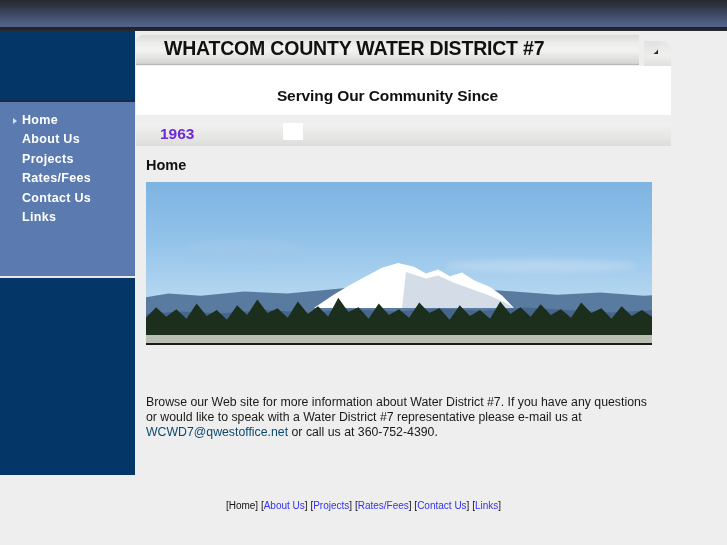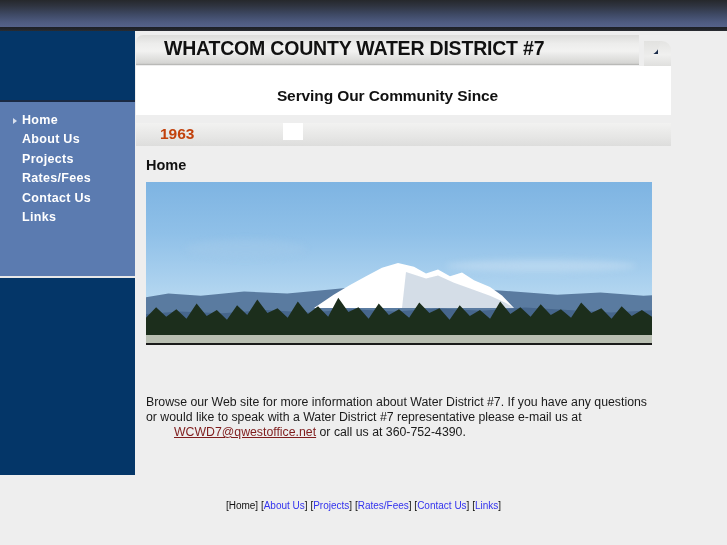--- a/index.html
+++ b/index.html
@@ -164,21 +164,21 @@
     position: absolute;
     left: 147px; top: 92px;
     width: 20px; height: 17px;
     background: #ffffff;
   }
   #year-text {
     position: absolute;
     left: 24px; top: 94px;
     font-size: 15.5px;
     font-weight: bold;
-    color: #c2410c;
+    color: #6d28d9;
   }
 
   
   #page-body {
     position: absolute;
     left: 0; top: 115px;
     width: 531px; height: 337px;
     background: #eeeeee;
   }
   #page-heading {
@@ -273,24 +273,22 @@
   #body-text {
     position: absolute;
     left: 10px; top: 204px;
     width: 512px;
     font-size: 12.3px;
     color: #1a1a1a;
     line-height: 15px;
   }
   #body-text p { margin: 0 0 15px 0; }
   #email-link {
-    color: #7f1d1d;
-    text-decoration: underline;
+    color: #0c4a6e;
     cursor: pointer;
-    margin-left: 28px;
   }
 
   
   #footer {
     position: absolute;
     left: 0; top: 500px;
     width: 727px;
     text-align: center;
     font-size: 10px;
     color: #111111;

